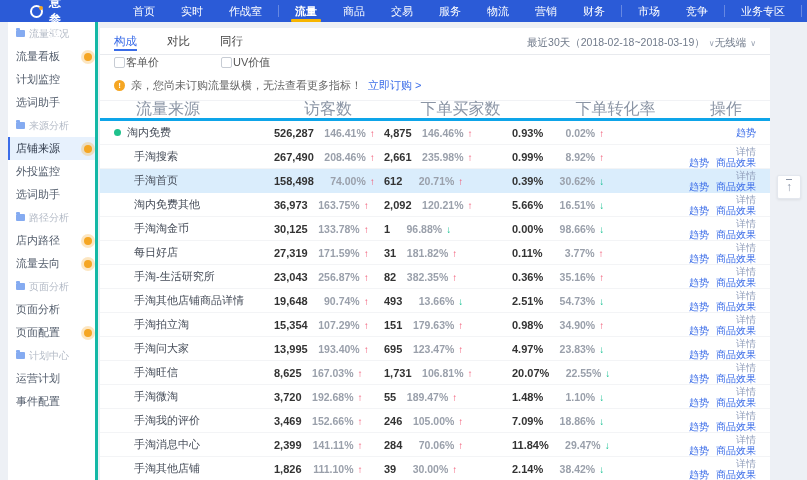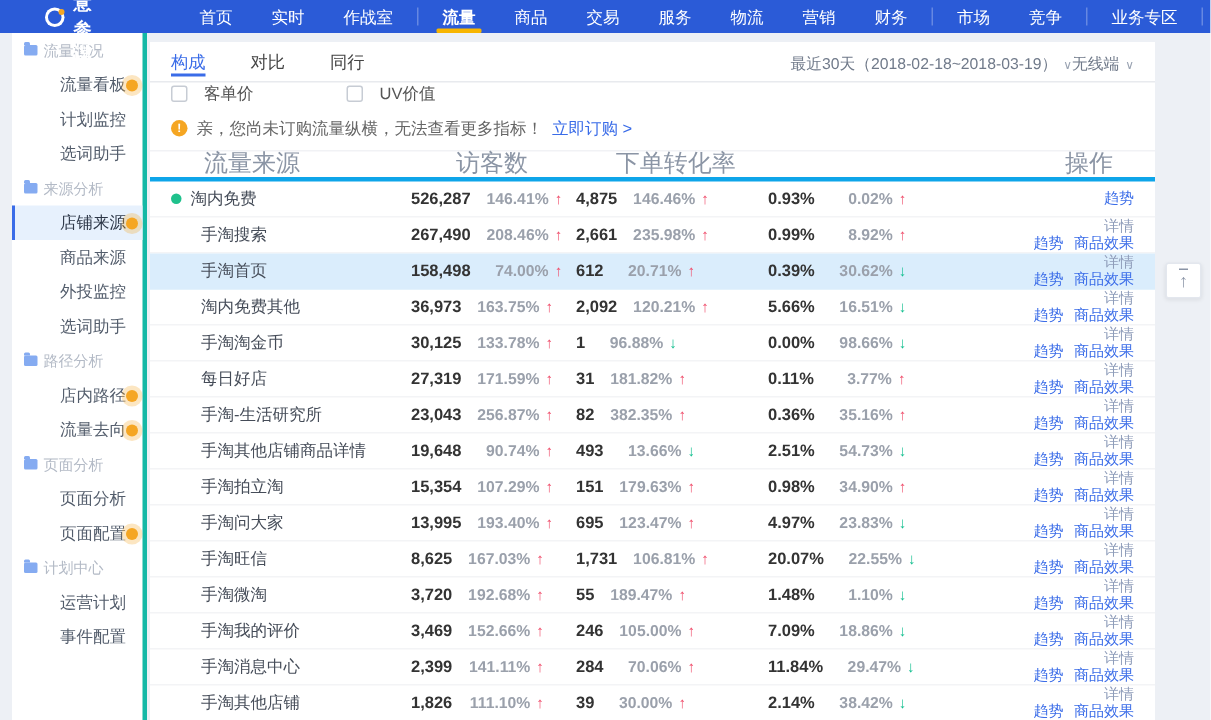--- a/index.html
+++ b/index.html
@@ -20,21 +20,21 @@
   .logo-text{font-weight:bold;font-size:12px;letter-spacing:1px;}
   .nav-menu{display:flex;align-items:stretch;margin-left:58px;}
   .nav-item{display:flex;align-items:center;padding:0 13px;position:relative;cursor:pointer;white-space:nowrap;}
   .nav-item.active{font-weight:bold;}
   .nav-item.active::after{content:'';position:absolute;left:9px;right:9px;bottom:0;height:3px;background:#f7b500;border-radius:1px;}
   .nav-divider{width:1px;background:rgba(255,255,255,.28);margin:5px 3px;}
 
   
   .sidebar{position:absolute;left:8px;top:22px;width:90px;height:458px;background:#fff;
            border-right:3px solid #14b8a6;z-index:10;}
-  .side-item{height:23px;display:flex;align-items:center;padding-left:30px;position:relative;
+  .side-item{height:23px;display:flex;align-items:center;padding-left:6px;position:relative;
              color:#525c6b;cursor:pointer;border-left:2px solid transparent;white-space:nowrap;}
   .side-item.active{background:#e7f1fd;border-left-color:var(--accent);color:#2d3748;}
   .side-group{height:23px;display:flex;align-items:center;padding-left:8px;gap:4px;color:#b3bac6;
               font-size:10px;white-space:nowrap;}
   .folder{width:9px;height:7px;background:#85abf1;border-radius:1px;position:relative;flex:0 0 auto;}
   .folder::before{content:'';position:absolute;top:-2px;left:0;width:4px;height:2px;background:#85abf1;border-radius:1px 1px 0 0;}
   .ndot{position:absolute;right:3px;top:50%;margin-top:-4px;width:8px;height:8px;border-radius:50%;
         background:var(--badge);box-shadow:0 0 0 3px rgba(245,166,35,.28);}
 
   
@@ -44,21 +44,21 @@
   .tabs{display:flex;gap:30px;}
   .tab{display:flex;align-items:center;cursor:pointer;color:#444;position:relative;font-size:11.5px;}
   .tab.active{color:var(--accent);}
   .tab.active::after{content:'';position:absolute;left:0;right:0;bottom:-1px;height:2px;background:var(--accent);}
   .tab-right{margin-left:auto;display:flex;align-items:flex-end;color:#707a8a;font-size:10.5px;}
   .tab-right>span{cursor:pointer;display:flex;align-items:center;}
   .caret{margin-left:4px;font-size:8px;color:#9aa3b2;}
 
   .filter-clip{height:15px;overflow:hidden;position:relative;}
   .filter-row{position:absolute;bottom:-2px;left:14px;display:flex;gap:62px;height:20px;align-items:center;}
-  .cb-item{display:flex;align-items:center;gap:11px;color:#555;cursor:pointer;white-space:nowrap;}
+  .cb-item{display:flex;align-items:center;gap:1px;color:#555;cursor:pointer;white-space:nowrap;}
   .cb{width:11px;height:11px;border:1px solid #c7ccd4;border-radius:2px;background:#fff;flex:0 0 auto;}
 
   .notice{display:flex;align-items:center;gap:6px;padding:8px 14px 7px;color:#666;}
   .notice-icon{width:11px;height:11px;border-radius:50%;background:var(--badge);color:#fff;font-size:8px;
                line-height:11px;text-align:center;font-weight:bold;flex:0 0 auto;}
   .notice-link{color:var(--accent);cursor:pointer;text-decoration:none;}
 
   .thead{display:flex;align-items:center;height:21px;padding:0 28px;color:#8b95a5;
          border-top:1px solid #f1f2f5;border-bottom:3px solid #0ea5e9;font-size:16px;}
   .h-name{flex:0 0 150px;padding-left:8px;}
@@ -135,21 +135,20 @@
           <span>流量概况</span>
         </div>
         <div class="side-item">流量看板<span class="ndot"></span></div>
         <div class="side-item">计划监控</div>
         <div class="side-item">选词助手</div>
         <div class="side-group">
           <span class="folder"></span>
           <span>来源分析</span>
         </div>
         <div class="side-item active">店铺来源<span class="ndot"></span></div>
-        <div class="side-item">商品来源</div>
         <div class="side-item">外投监控</div>
         <div class="side-item">选词助手</div>
         <div class="side-group">
           <span class="folder"></span>
           <span>路径分析</span>
         </div>
         <div class="side-item">店内路径<span class="ndot"></span></div>
         <div class="side-item">流量去向<span class="ndot"></span></div>
         <div class="side-group">
           <span class="folder"></span>
@@ -201,20 +200,21 @@
 
     <div class="notice">
       <span class="notice-icon">!</span>
       <span class="notice-text">亲，您尚未订购流量纵横，无法查看更多指标！</span>
       <a class="notice-link">立即订购 &gt;</a>
     </div>
 
     <div class="thead">
       <span class="h-name">流量来源</span>
       <span class="h-metric h-visitors">访客数</span>
+      <span class="h-metric h-buyers">下单买家数</span>
       <span class="h-metric h-conv">下单转化率</span>
       <span class="h-actions">操作</span>
     </div>
 
     <div class="tbody">
         <div class="trow">
           <div class="cell-name">
             <span class="gdot"></span>
             <span>淘内免费</span>
           </div>

